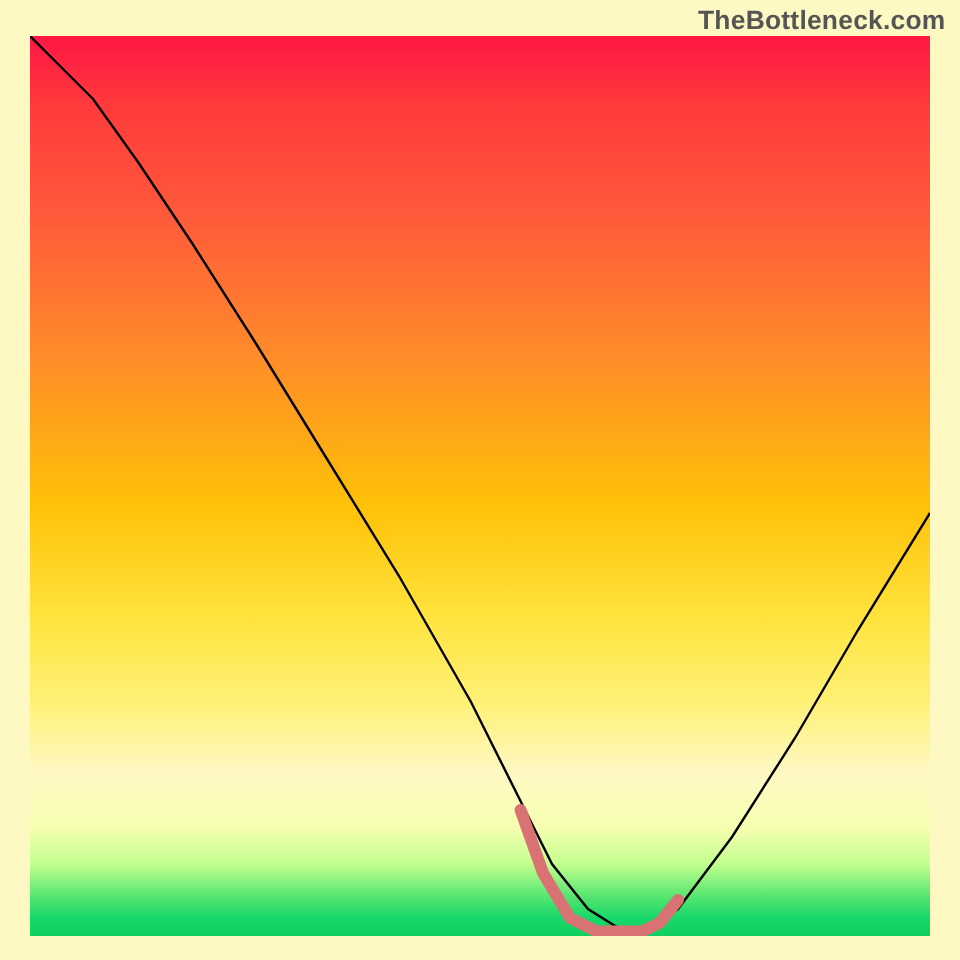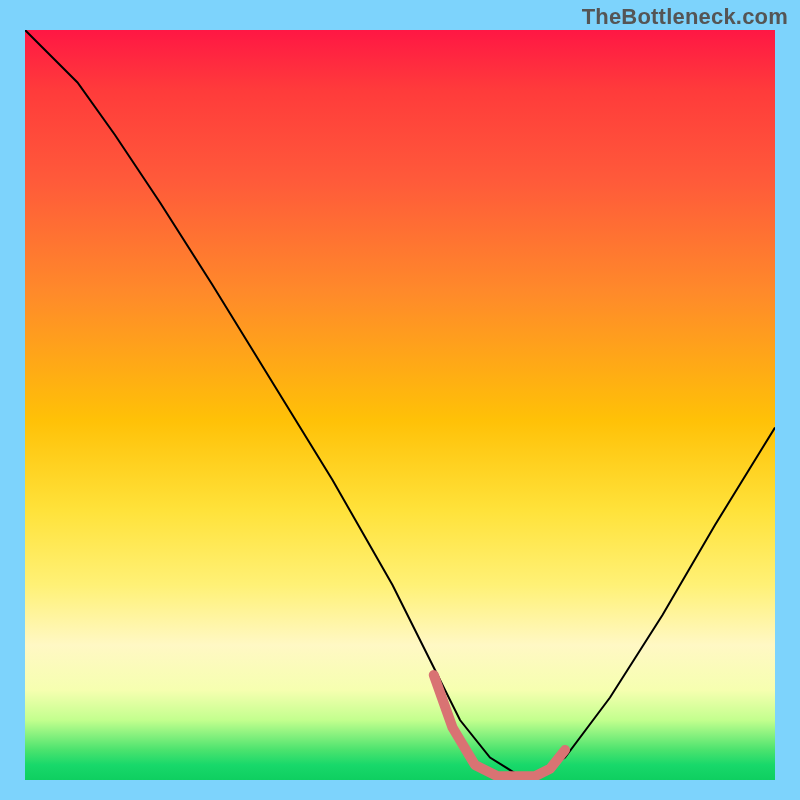--- a/index.html
+++ b/index.html
@@ -8,21 +8,21 @@
     width: 800px;
     height: 800px;
     background: #000;
     overflow: hidden;
     font-family: Arial, Helvetica, sans-serif;
   }
   .stage {
     position: relative;
     width: 800px;
     height: 800px;
-    background: #7dd3fc;
+    background: #fef9c3;
   }
   .watermark {
     position: absolute;
     top: 4px;
     right: 12px;
     color: #555;
     font-size: 22px;
     font-weight: 600;
     letter-spacing: 0.2px;
     z-index: 10;

